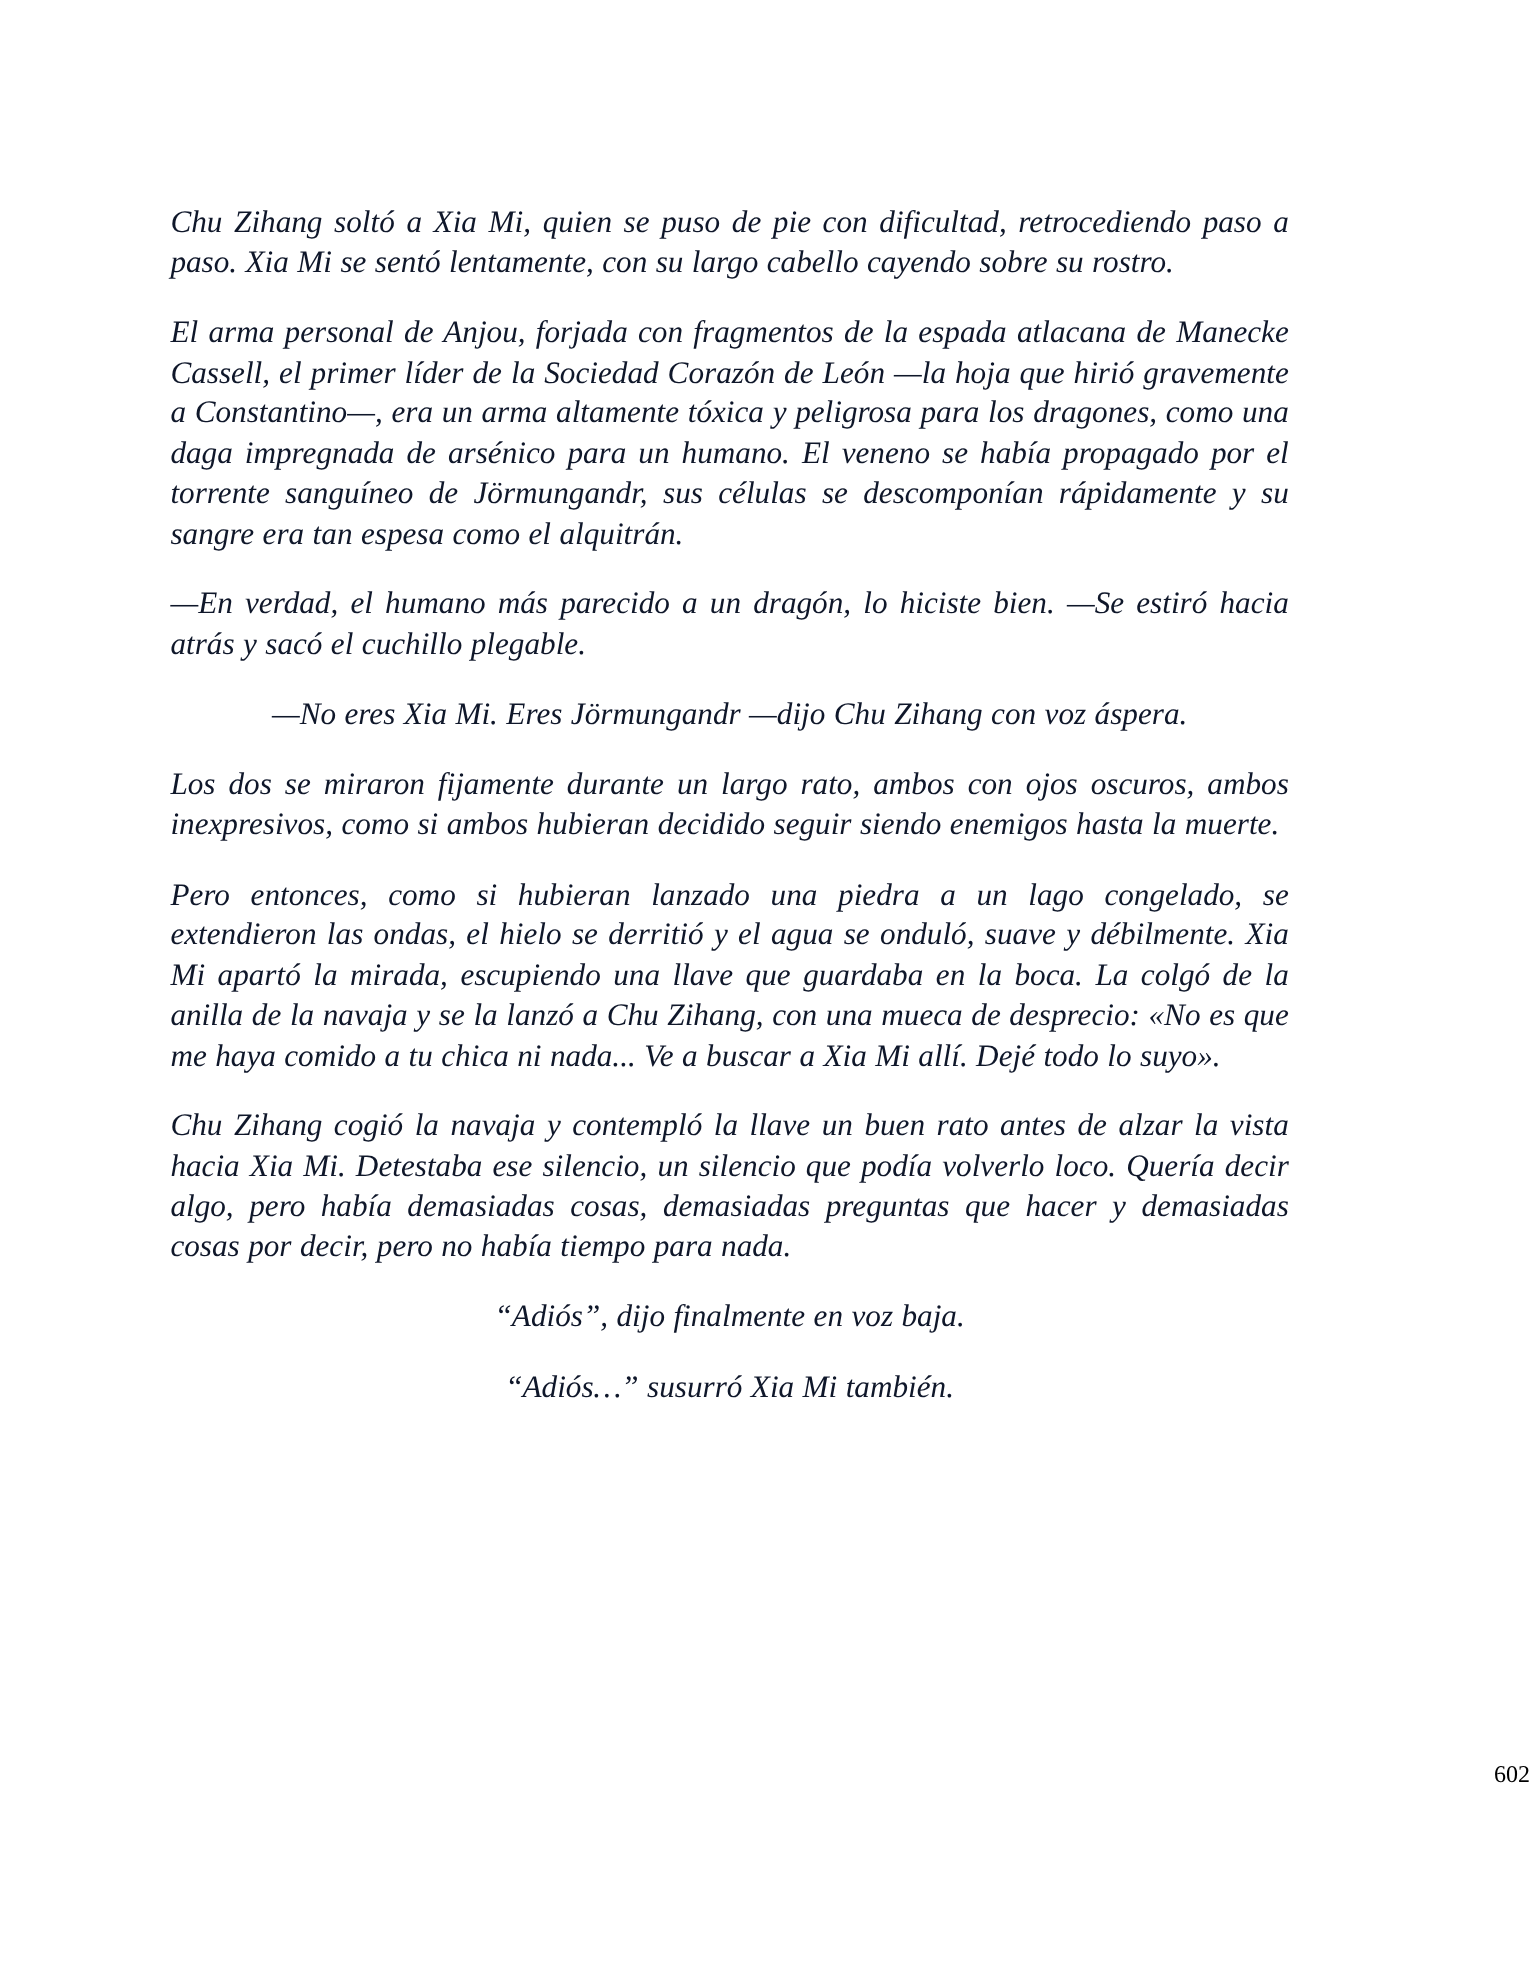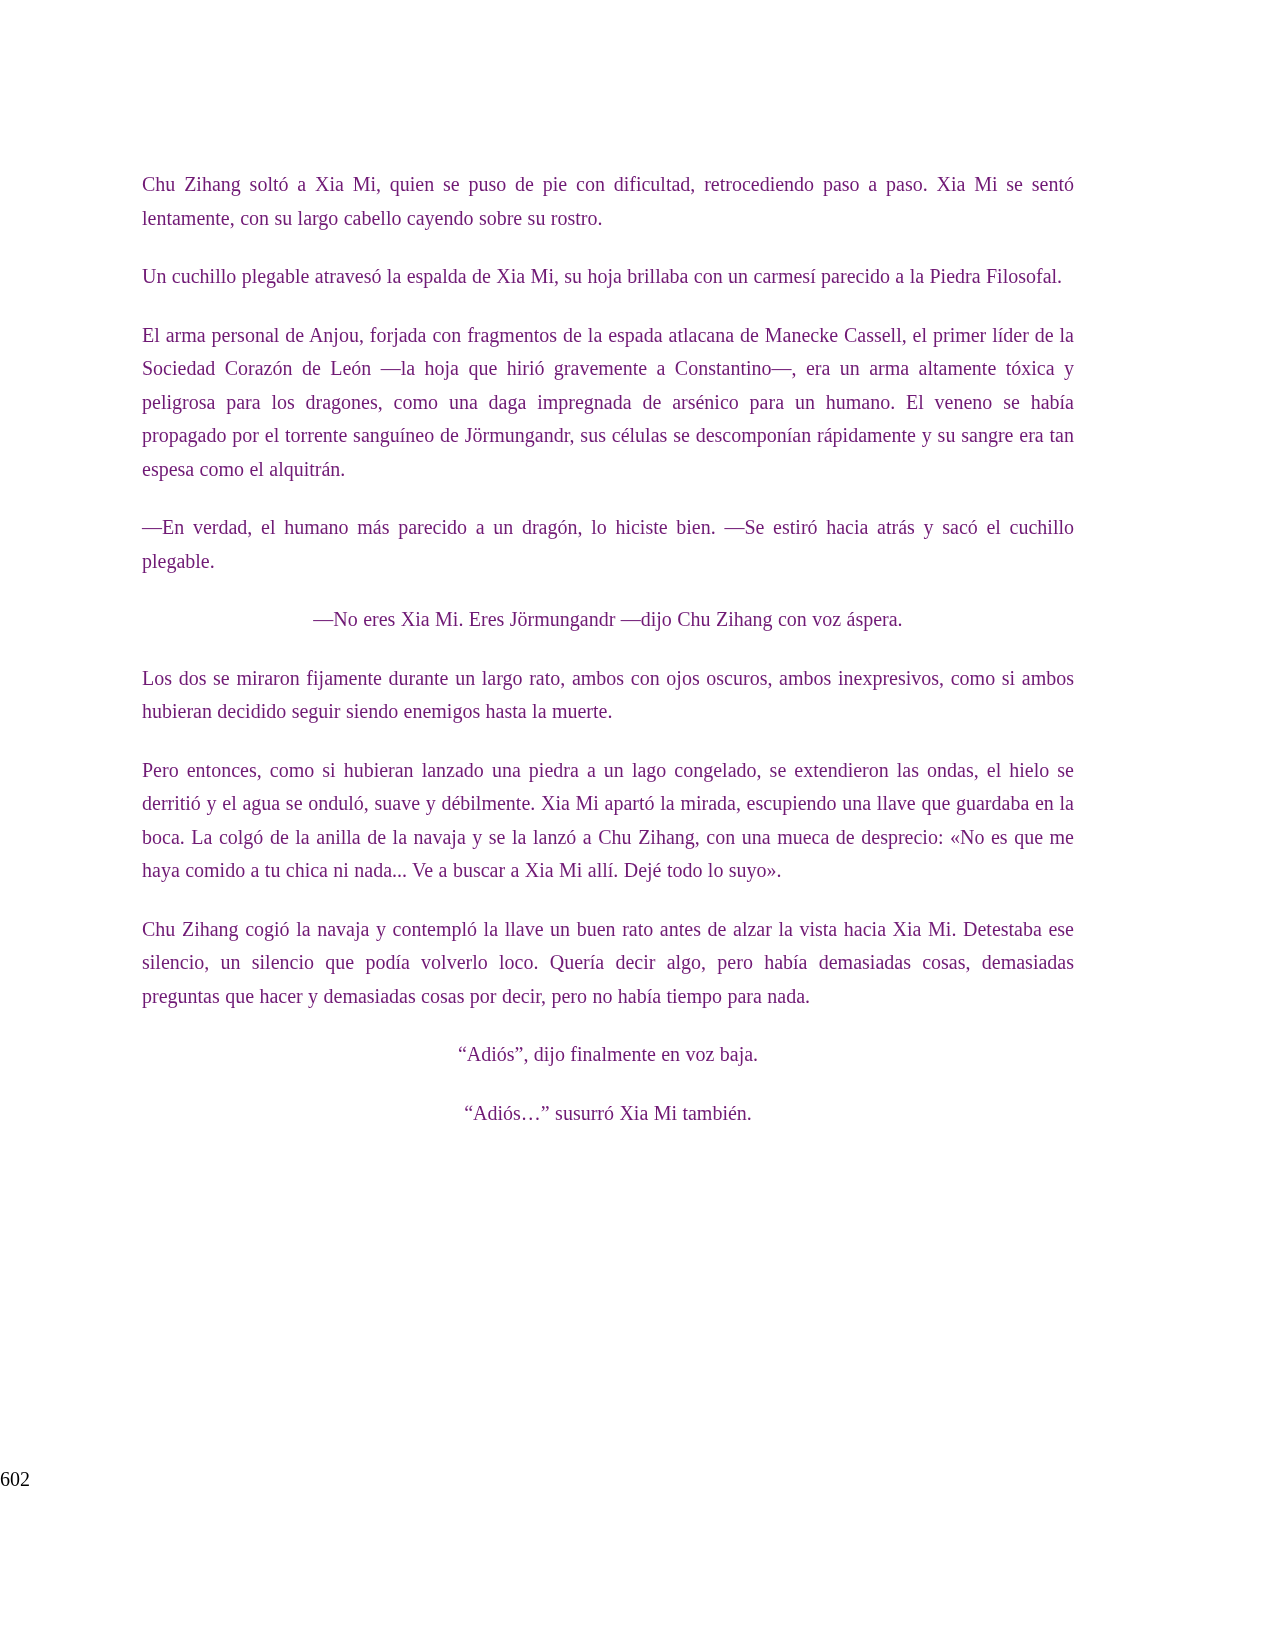--- a/index.html
+++ b/index.html
@@ -17,54 +17,54 @@
     overflow: hidden;
   }
   .content {
     position: absolute;
     left: 142px;
     top: 168px;
     width: 932px;
   }
   .para {
     font-family: "Liberation Serif", "DejaVu Serif", serif;
-    font-size: 20px;
+    font-size: 26px;
     line-height: 33.5px;
-    color: #701a75;
+    color: #0f172a;
     text-align: justify;
     text-justify: inter-word;
     margin: 0 0 25px 0;
     -webkit-hyphens: none;
     hyphens: none;
     word-spacing: 0.02em;
+    font-style: italic;
   }
   .para:last-child {
     margin-bottom: 16px;
   }
   .para.short {
     text-align: center;
   }
   .folio {
     position: absolute;
     left: 0;
     right: 0;
     top: 1468px;
-    text-align: left;
+    text-align: right;
     font-family: "Liberation Serif", "DejaVu Serif", serif;
     font-size: 20px;
     color: #000000;
   }
 </style>
 </head>
 <body>
 
 <div class="page">
   <div class="content">
     <p class="para">Chu Zihang soltó a Xia Mi, quien se puso de pie con dificultad, retrocediendo paso a paso. Xia Mi se sentó lentamente, con su largo cabello cayendo sobre su rostro.</p>
-    <p class="para">Un cuchillo plegable atravesó la espalda de Xia Mi, su hoja brillaba con un carmesí parecido a la Piedra Filosofal.</p>
     <p class="para">El arma personal de Anjou, forjada con fragmentos de la espada atlacana de Manecke Cassell, el primer líder de la Sociedad Corazón de León —la hoja que hirió gravemente a Constantino—, era un arma altamente tóxica y peligrosa para los dragones, como una daga impregnada de arsénico para un humano. El veneno se había propagado por el torrente sanguíneo de Jörmungandr, sus células se descomponían rápidamente y su sangre era tan espesa como el alquitrán.</p>
     <p class="para">—En verdad, el humano más parecido a un dragón, lo hiciste bien. —Se estiró hacia atrás y sacó el cuchillo plegable.</p>
     <p class="para short">—No eres Xia Mi. Eres Jörmungandr —dijo Chu Zihang con voz áspera.</p>
     <p class="para">Los dos se miraron fijamente durante un largo rato, ambos con ojos oscuros, ambos inexpresivos, como si ambos hubieran decidido seguir siendo enemigos hasta la muerte.</p>
     <p class="para">Pero entonces, como si hubieran lanzado una piedra a un lago congelado, se extendieron las ondas, el hielo se derritió y el agua se onduló, suave y débilmente. Xia Mi apartó la mirada, escupiendo una llave que guardaba en la boca. La colgó de la anilla de la navaja y se la lanzó a Chu Zihang, con una mueca de desprecio: «No es que me haya comido a tu chica ni nada... Ve a buscar a Xia Mi allí. Dejé todo lo suyo».</p>
     <p class="para">Chu Zihang cogió la navaja y contempló la llave un buen rato antes de alzar la vista hacia Xia Mi. Detestaba ese silencio, un silencio que podía volverlo loco. Quería decir algo, pero había demasiadas cosas, demasiadas preguntas que hacer y demasiadas cosas por decir, pero no había tiempo para nada.</p>
     <p class="para short">“Adiós”, dijo finalmente en voz baja.</p>
     <p class="para short">“Adiós…” susurró Xia Mi también.</p>
   </div>
   <div class="folio">602</div>

